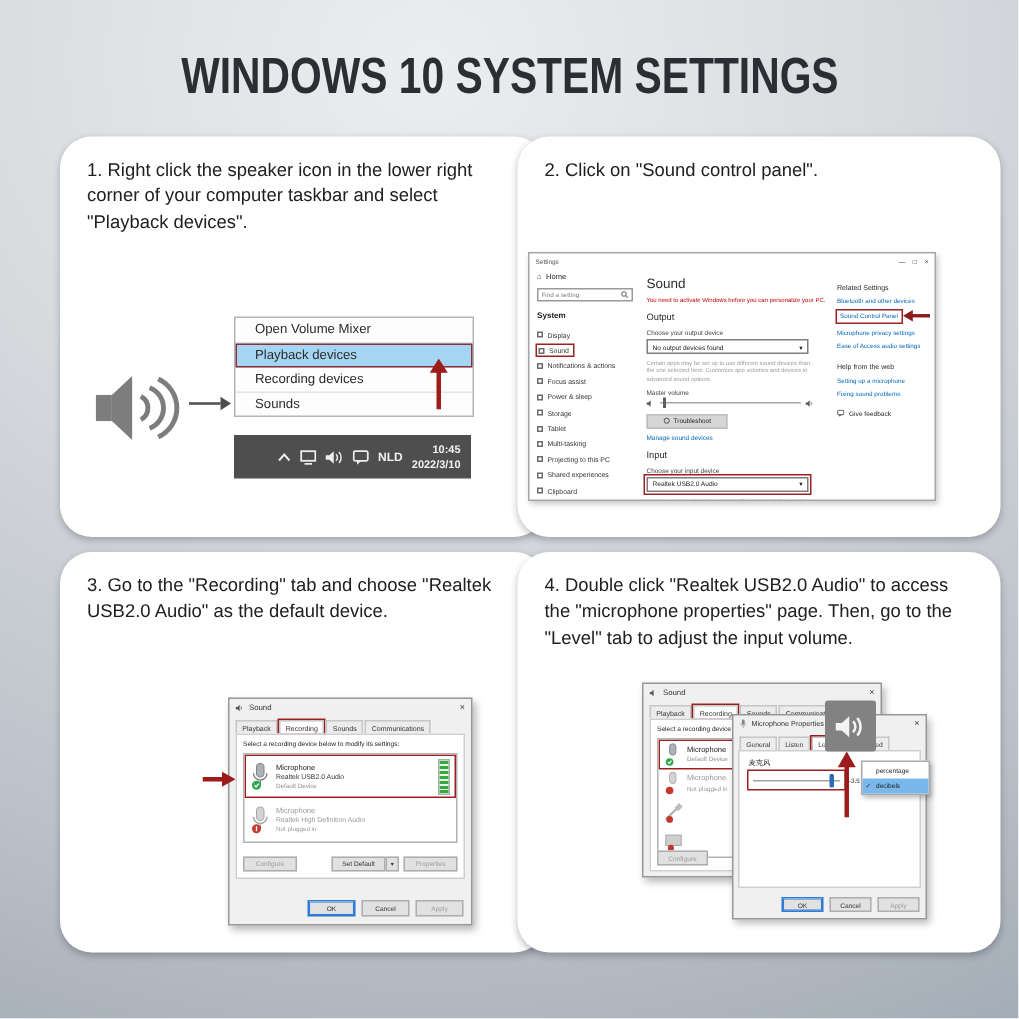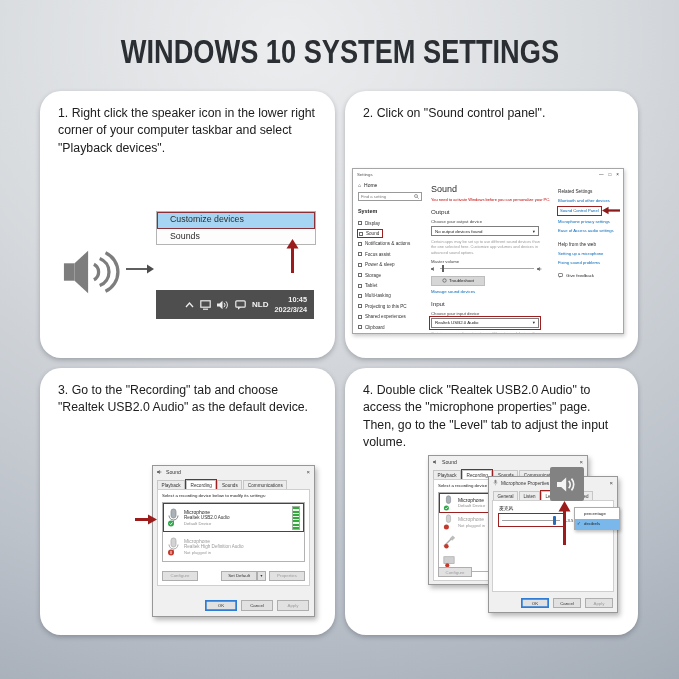--- a/index.html
+++ b/index.html
@@ -2,21 +2,21 @@
 <html><head>
 <meta charset="utf-8">
 <style>
   html,body{margin:0;padding:0;}
   body{width:679px;height:679px;font-family:"Liberation Sans",sans-serif;}
   .page{position:relative;width:679px;height:679px;overflow:hidden;
         background:radial-gradient(150% 130% at 42% 6%, #ecedef 0%, #d9dcdf 30%, #bcc2ca 62%, #8e98a5 100%);}
   .main-title{position:absolute;top:32px;left:0;width:100%;text-align:center;}
   .main-title span{display:inline-block;font-size:34px;font-weight:900;color:#2b2f34;
         letter-spacing:0px;transform:scaleX(.80);transform-origin:center;white-space:nowrap;}
-  .card{position:absolute;background:#fff;border-radius:21px;box-shadow:0 2px 5px rgba(30,35,45,.28);}
+  .card{position:absolute;background:#fff;border-radius:21px;box-shadow:0 2px 5px rgba(30,35,45,.28);padding-left:29px;}
   .card1{left:40px;top:91px;width:295px;height:267px;}
   .card2{left:345px;top:91px;width:293px;height:267px;}
   .card3{left:40px;top:368px;width:295px;height:267px;}
   .card4{left:345px;top:368px;width:293px;height:267px;}
   .step-text{position:absolute;top:14px;left:18px;right:16px;font-size:12.3px;line-height:1.42;color:#202020;}
   .abs{position:absolute;}
 
   
   .ctx-menu{position:absolute;left:116px;top:120px;width:158px;background:#fdfdfd;
             border:1px solid #b4b4b4;z-index:1;}
@@ -151,21 +151,23 @@
       <path d="M39 12 a15 15 0 0 1 0 28" stroke="#7d7d7d" stroke-width="3.4" fill="none"></path>
       <path d="M45 6 a22 22 0 0 1 0 40" stroke="#7d7d7d" stroke-width="3.4" fill="none"></path>
     </svg>
 
     <svg class="abs" style="left:86px;top:172px;" width="28" height="12" viewBox="0 0 28 12">
       <line x1="0" y1="6" x2="21" y2="6" stroke="#4d4d4d" stroke-width="1.8"></line>
       <polygon points="21,1.5 28,6 21,10.5" fill="#4d4d4d"></polygon>
     </svg>
 
     <div class="ctx-menu">
-      <div class="ctx-item hl">Customize devices</div>
+      <div class="ctx-item">Open Volume Mixer</div>
+      <div class="ctx-item hl">Playback devices</div>
+      <div class="ctx-item">Recording devices</div>
       <div class="ctx-item">Sounds</div>
     </div>
 
     <svg class="abs red-arrow-up" style="left:246px;top:148px;" width="13" height="34" viewBox="0 0 13 34">
       <rect x="5" y="8" width="3" height="26" fill="#9c1c1c"></rect>
       <polygon points="6.5,0 12.5,9.5 0.5,9.5" fill="#9c1c1c"></polygon>
     </svg>
 
     <div class="mini-taskbar">
       <svg width="9" height="6" viewBox="0 0 9 6">
@@ -180,21 +182,21 @@
         <path d="M7 2.8 a3 3 0 0 1 0 4.4" stroke="#ececec" stroke-width="1" fill="none"></path>
         <path d="M9 1.4 a5.3 5.3 0 0 1 0 7.2" stroke="#ececec" stroke-width="1" fill="none"></path>
       </svg>
       <svg width="11" height="10" viewBox="0 0 11 10">
         <rect x="0.8" y="0.8" width="9.4" height="6.4" rx="1" stroke="#ececec" stroke-width="1.2" fill="none"></rect>
         <polygon points="3,7.2 3,9.8 6,7.2" fill="#ececec"></polygon>
       </svg>
       <span class="tb-lang">NLD</span>
       <div class="tb-clock">
         <div>10:45</div>
-        <div>2022/3/24</div>
+        <div>2022/3/10</div>
       </div>
     </div>
   </div>
 
   <div class="card card2">
     <div class="step-text">2. Click on "Sound control panel".</div>
 
     <div class="mini-win s2win">
       <div class="s2-titlebar">
         <span>Settings</span>

